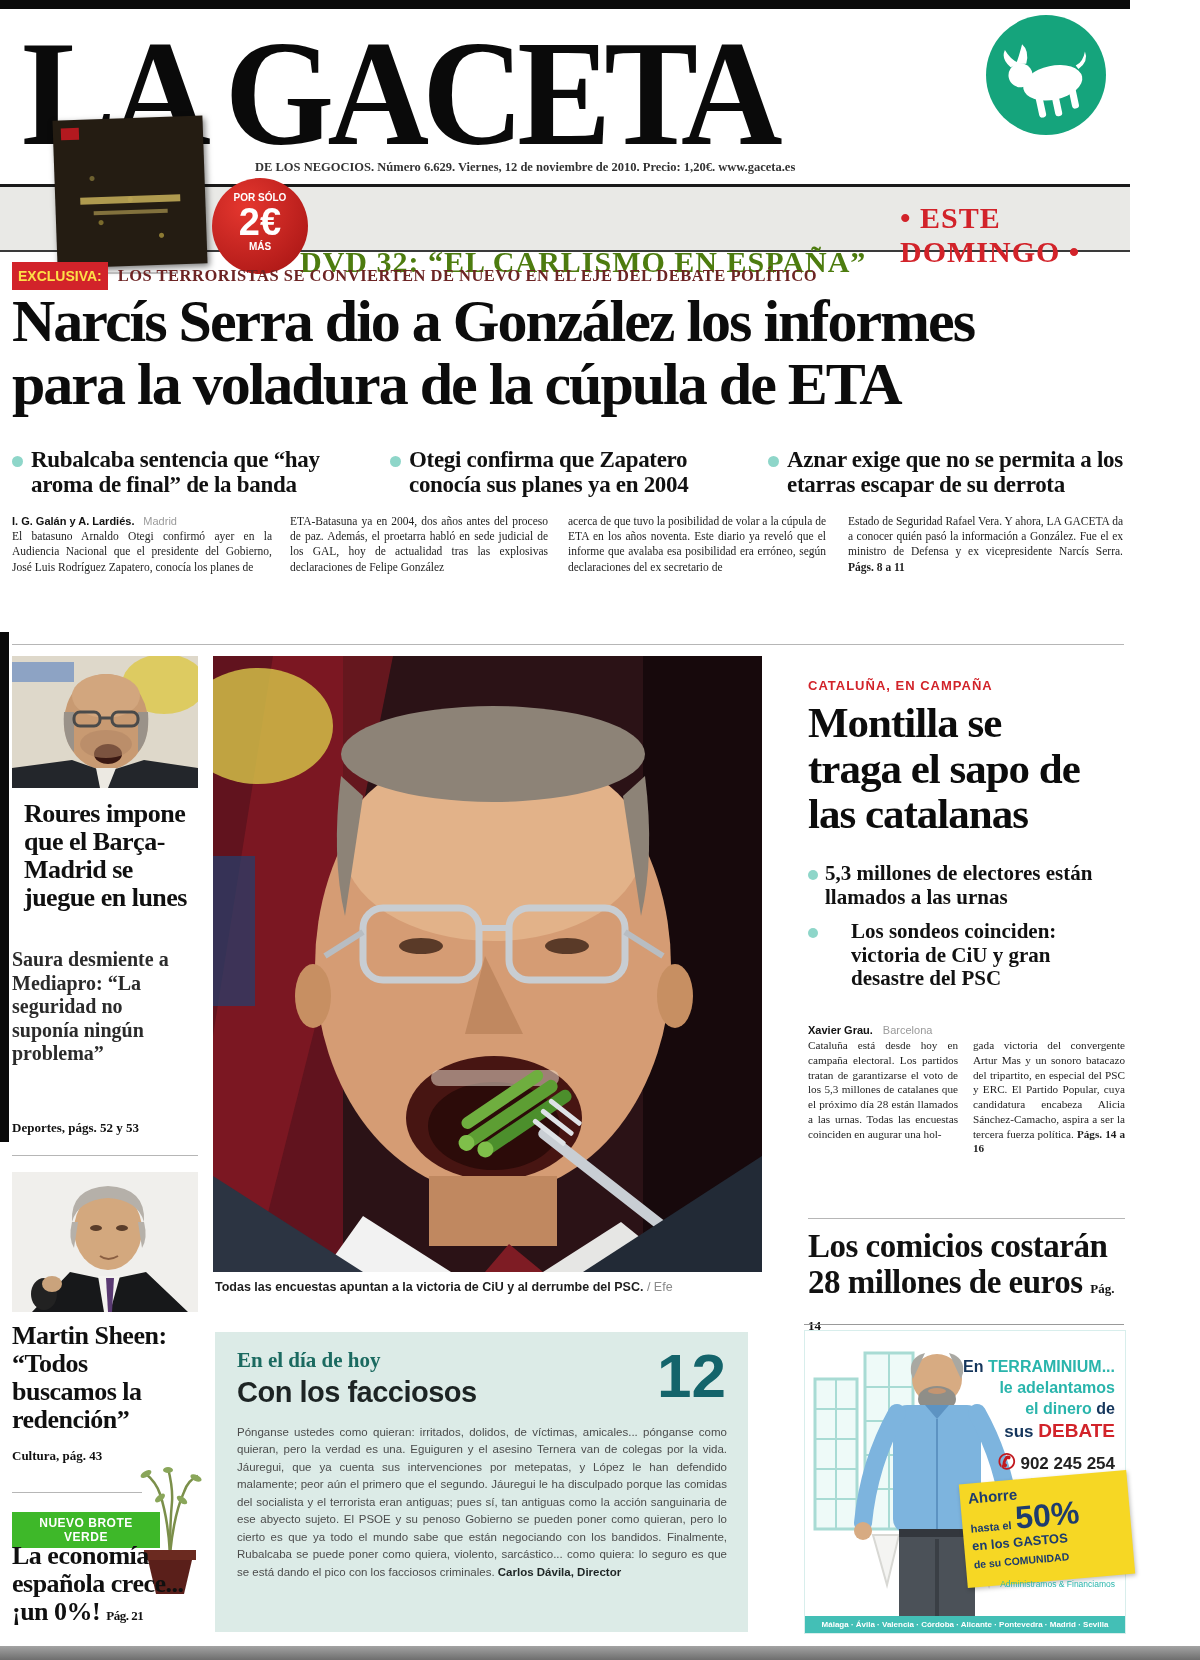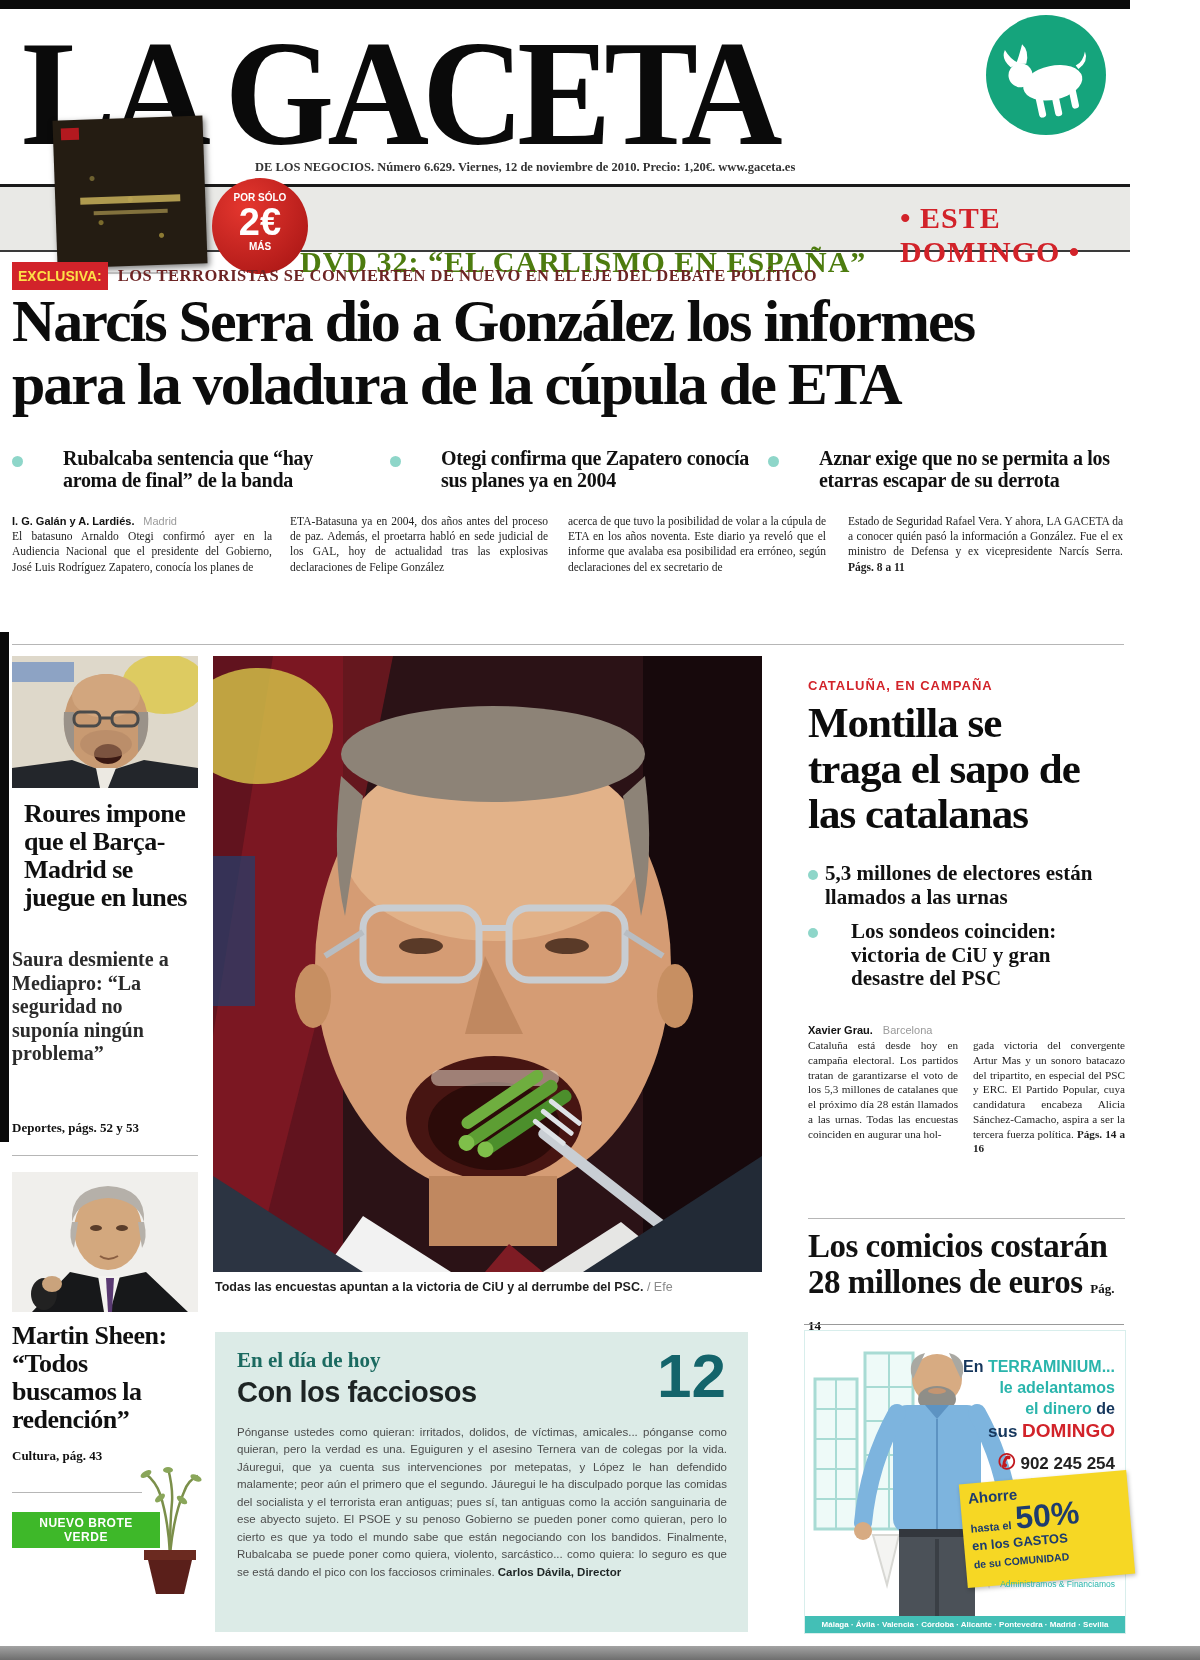--- a/index.html
+++ b/index.html
@@ -6,21 +6,21 @@
   #page{position:relative;width:1200px;height:1660px;background:#fff;overflow:hidden;
         font-family:"Liberation Serif",serif;color:#111;}
   .abs{position:absolute;}
   .sans{font-family:"Liberation Sans",sans-serif;}
   .just{text-align:justify;}
   .smallbody{font-size:11.5px;line-height:1.32;color:#1d1d1d;}
   .rule{background:#b6b6b6;height:1px;}
   .bullet{display:flex;align-items:flex-start;}
   .dot{flex:none;width:11px;height:11px;border-radius:50%;background:#8ed6c9;margin:9px 8px 0 0;}
   .dot-sm{flex:none;width:10px;height:10px;border-radius:50%;background:#8ed6c9;margin:8px 7px 0 0;}
-  .bullet-text{font-weight:bold;font-size:20px;line-height:1.1;letter-spacing:-0.3px;margin-left:32px;}
+  .bullet-text{font-weight:bold;font-size:23px;line-height:1.1;letter-spacing:-0.3px;}
   .masthead{font-weight:bold;font-size:148px;letter-spacing:-7px;transform:scale(0.95,1.02);transform-origin:left top;white-space:nowrap;color:#0a0a0a;}
   .headline-big{font-weight:bold;font-size:60px;line-height:1.05;letter-spacing:-2px;color:#0c0c0c;}
   .headline-mid{font-weight:bold;font-size:43px;line-height:1.06;letter-spacing:-1px;color:#0c0c0c;}
   .sidebar-head{font-weight:bold;font-size:26px;line-height:1.08;letter-spacing:-0.5px;color:#101010;}
   .sidebar-sub{font-weight:bold;font-size:20px;line-height:1.18;color:#2b2b2b;}
   .pages{font-weight:bold;font-size:13px;color:#111;}
   .byline{font-family:"Liberation Sans",sans-serif;font-weight:bold;font-size:11px;color:#111;}
   .byline-city{font-family:"Liberation Sans",sans-serif;font-weight:normal;font-size:11px;color:#9a9a9a;margin-left:6px;}
   .caption{font-family:"Liberation Sans",sans-serif;font-weight:bold;font-size:12.5px;color:#1e1e1e;}
   .kicker-red{font-family:"Liberation Sans",sans-serif;font-weight:bold;font-size:13px;letter-spacing:1px;color:#d2232a;}
@@ -171,20 +171,24 @@
         <ellipse cx="64" cy="20" rx="6" ry="3" transform="rotate(25 64 20)"></ellipse>
         <ellipse cx="50" cy="42" rx="6" ry="3" transform="rotate(35 50 42)"></ellipse>
         <ellipse cx="36" cy="12" rx="5" ry="3"></ellipse>
       </g>
       <rect x="12" y="92" width="52" height="10" fill="#6b2a20"></rect>
       <polygon points="16,102 60,102 52,136 24,136" fill="#5a1f1a"></polygon>
     </svg>
   </div>
 
   <div class="abs sans" style="left:12px;top:1512px;width:138px;background:#3eb829;color:#fff;font-weight:bold;font-size:12px;letter-spacing:.5px;padding:4px 5px;text-align:center;">NUEVO BROTE VERDE</div>
+  <div class="abs sidebar-head" style="left:12px;top:1542px;width:180px;">
+    <span>La economía española crece... ¡un 0%!</span>
+    <span class="pages" style="font-size:13px;">Pág. 21</span>
+  </div>
 
   <div class="abs" style="left:213px;top:656px;width:549px;height:616px;">
     <svg width="549" height="616" viewBox="0 0 549 616">
       <rect width="549" height="616" fill="#2b1216"></rect>
       <rect x="0" y="0" width="130" height="616" fill="#6b1420" opacity=".85"></rect>
       <path d="M60 0 L180 0 L120 300 L40 616 L0 616 L0 380 Z" fill="#8c1a24" opacity=".6"></path>
       <ellipse cx="45" cy="70" rx="75" ry="58" fill="#d8c84a" opacity=".8"></ellipse>
       <rect x="0" y="200" width="42" height="150" fill="#23406e" opacity=".7"></rect>
       <rect x="430" y="0" width="119" height="616" fill="#17090c"></rect>
       <ellipse cx="280" cy="310" rx="178" ry="228" fill="#d59c74"></ellipse>
@@ -322,21 +326,21 @@
         <span style="color:#15365c;">En</span>
         <span style="color:#2ab5ac;">TERRAMINIUM...</span>
       </div>
       <div style="font-size:16px;color:#2ab5ac;">le adelantamos</div>
       <div style="font-size:16px;">
         <span style="color:#2ab5ac;">el dinero</span>
         <span style="color:#15365c;">de</span>
       </div>
       <div style="font-size:17px;">
         <span style="color:#15365c;">sus</span>
-        <span style="color:#d2232a;font-size:19px;">DOMINGO</span>
+        <span style="color:#d2232a;font-size:19px;">DEBATE</span>
       </div>
       <div style="font-size:17px;color:#222;margin-top:4px;">
         <span style="color:#c1191f;font-size:21px;">✆</span>
         <span>902 245 254</span>
       </div>
       <div style="font-size:8.5px;color:#2ab5ac;font-weight:normal;">www.terraminium.com</div>
     </div>
 
     <div class="abs sans" style="left:158px;top:146px;width:152px;height:92px;background:#f6d724;transform:rotate(-5deg);box-shadow:1px 2px 4px rgba(0,0,0,.25);color:#1d3c6e;font-weight:bold;padding:6px 8px;">
       <span style="font-size:15px;">Ahorre</span><br>

